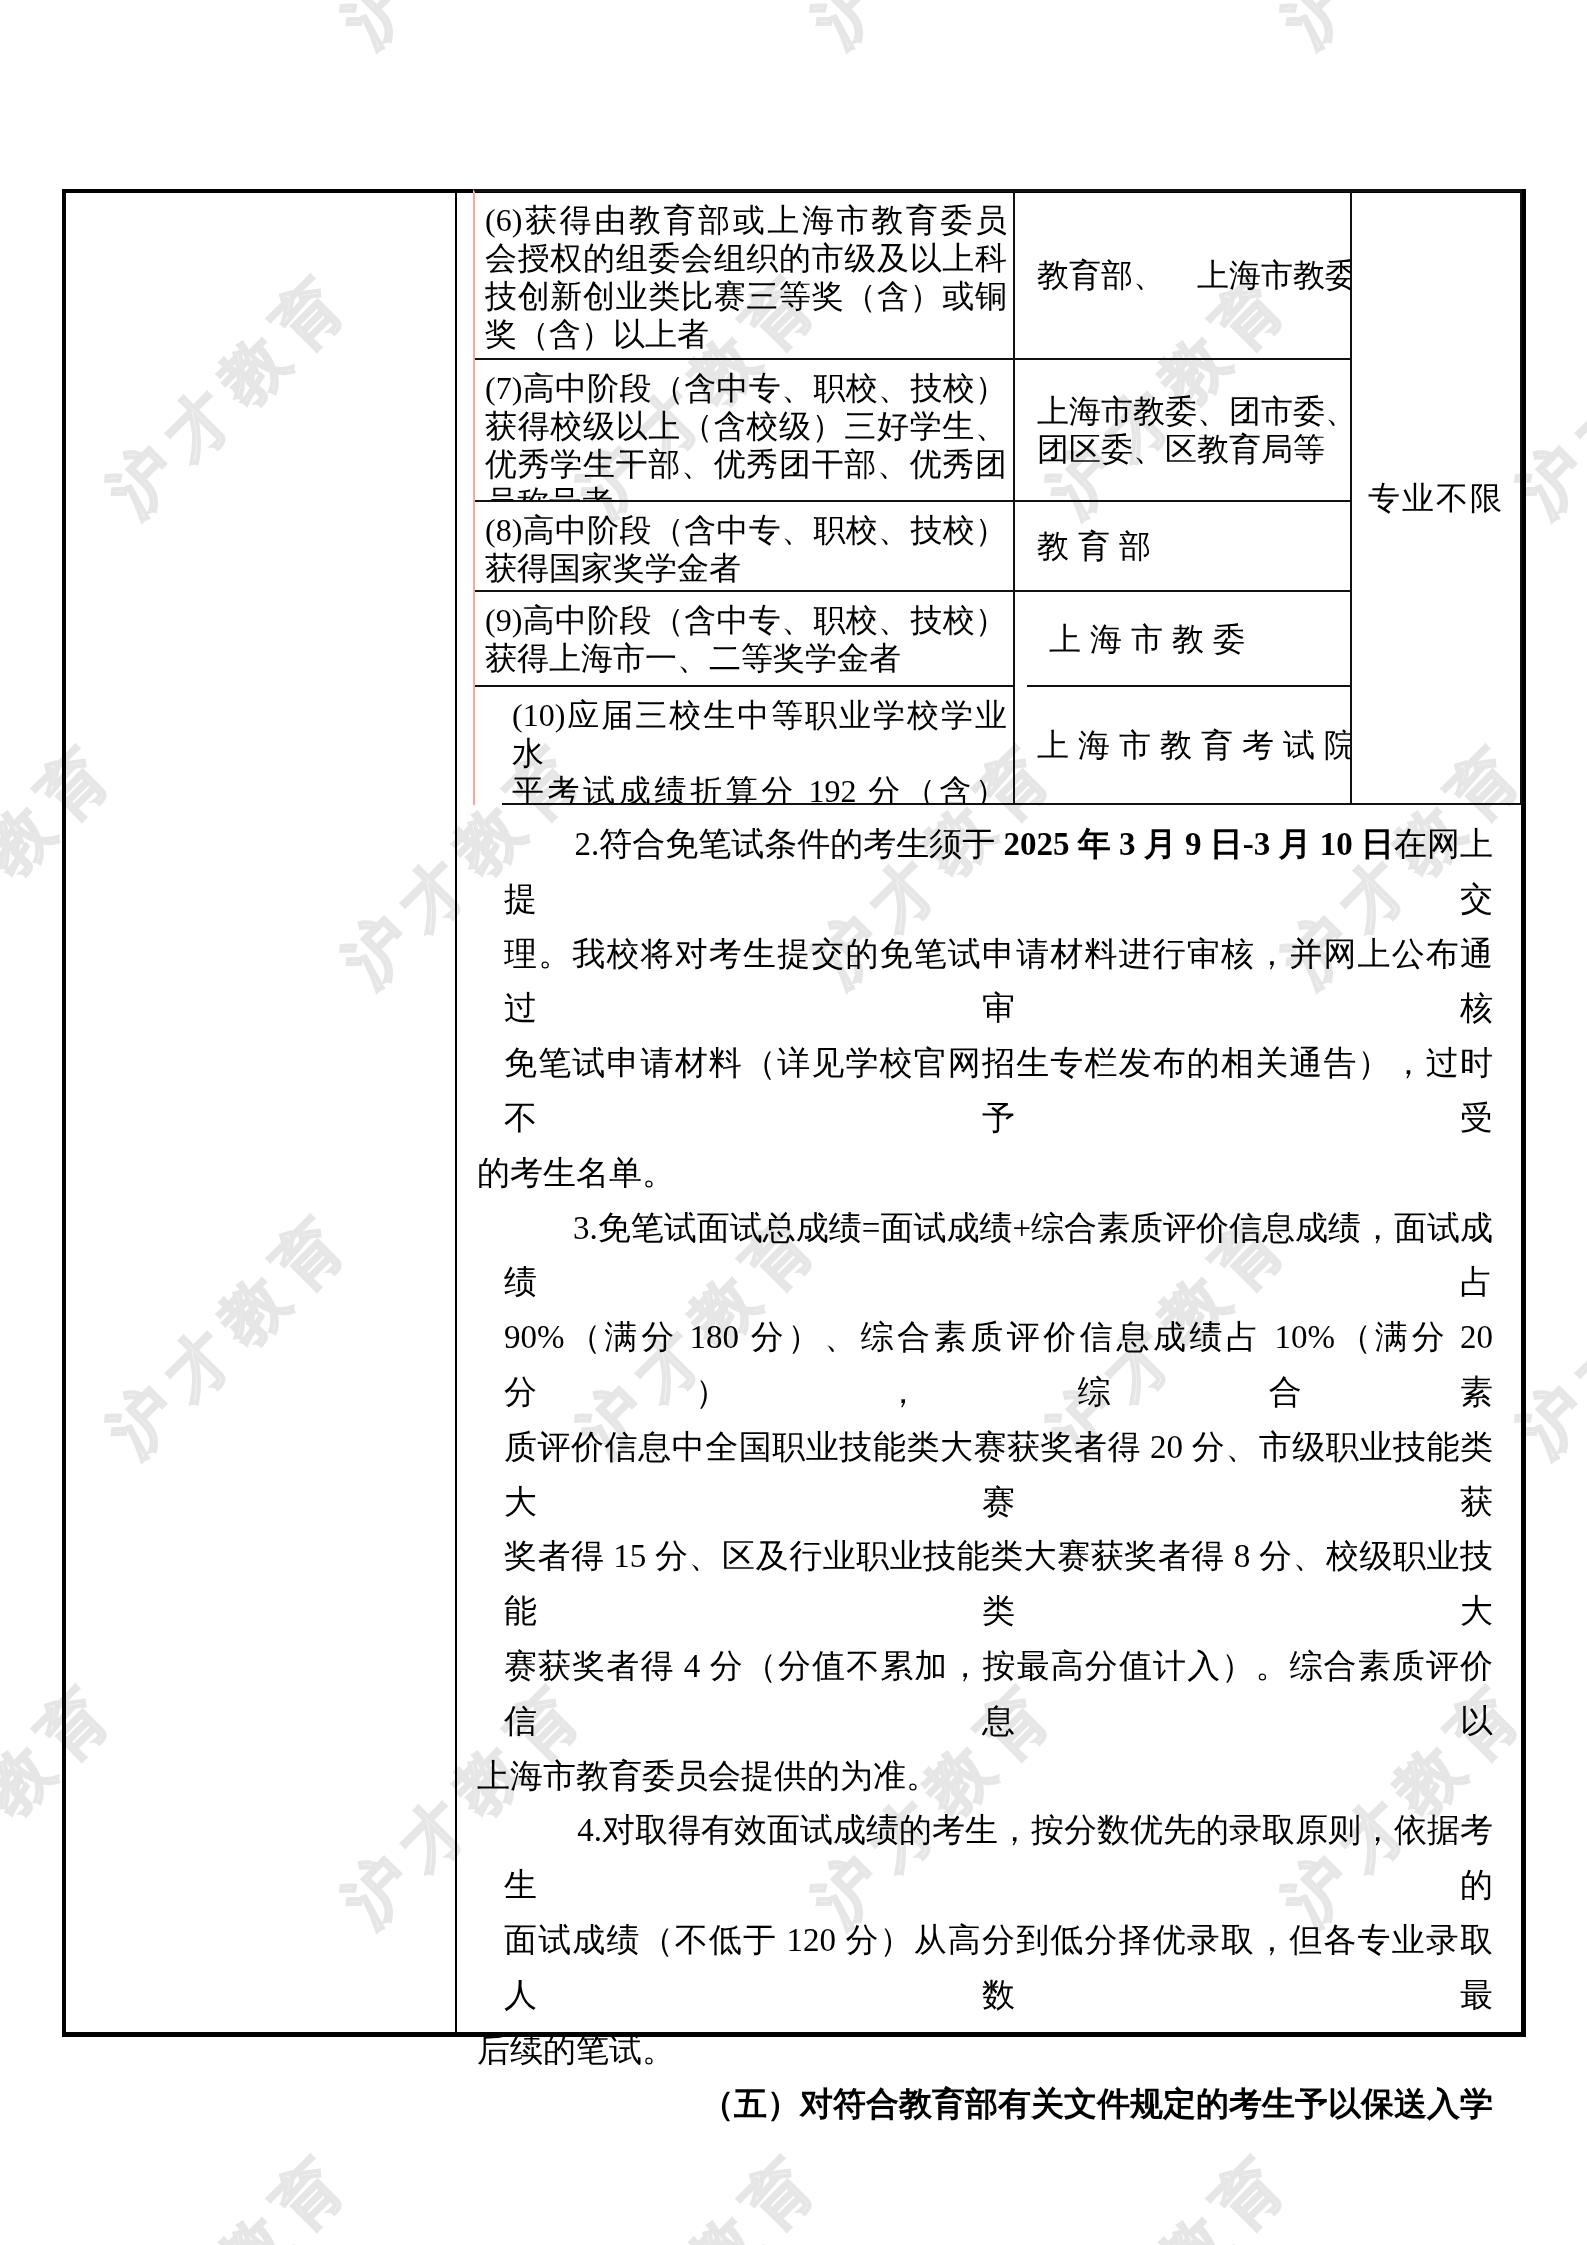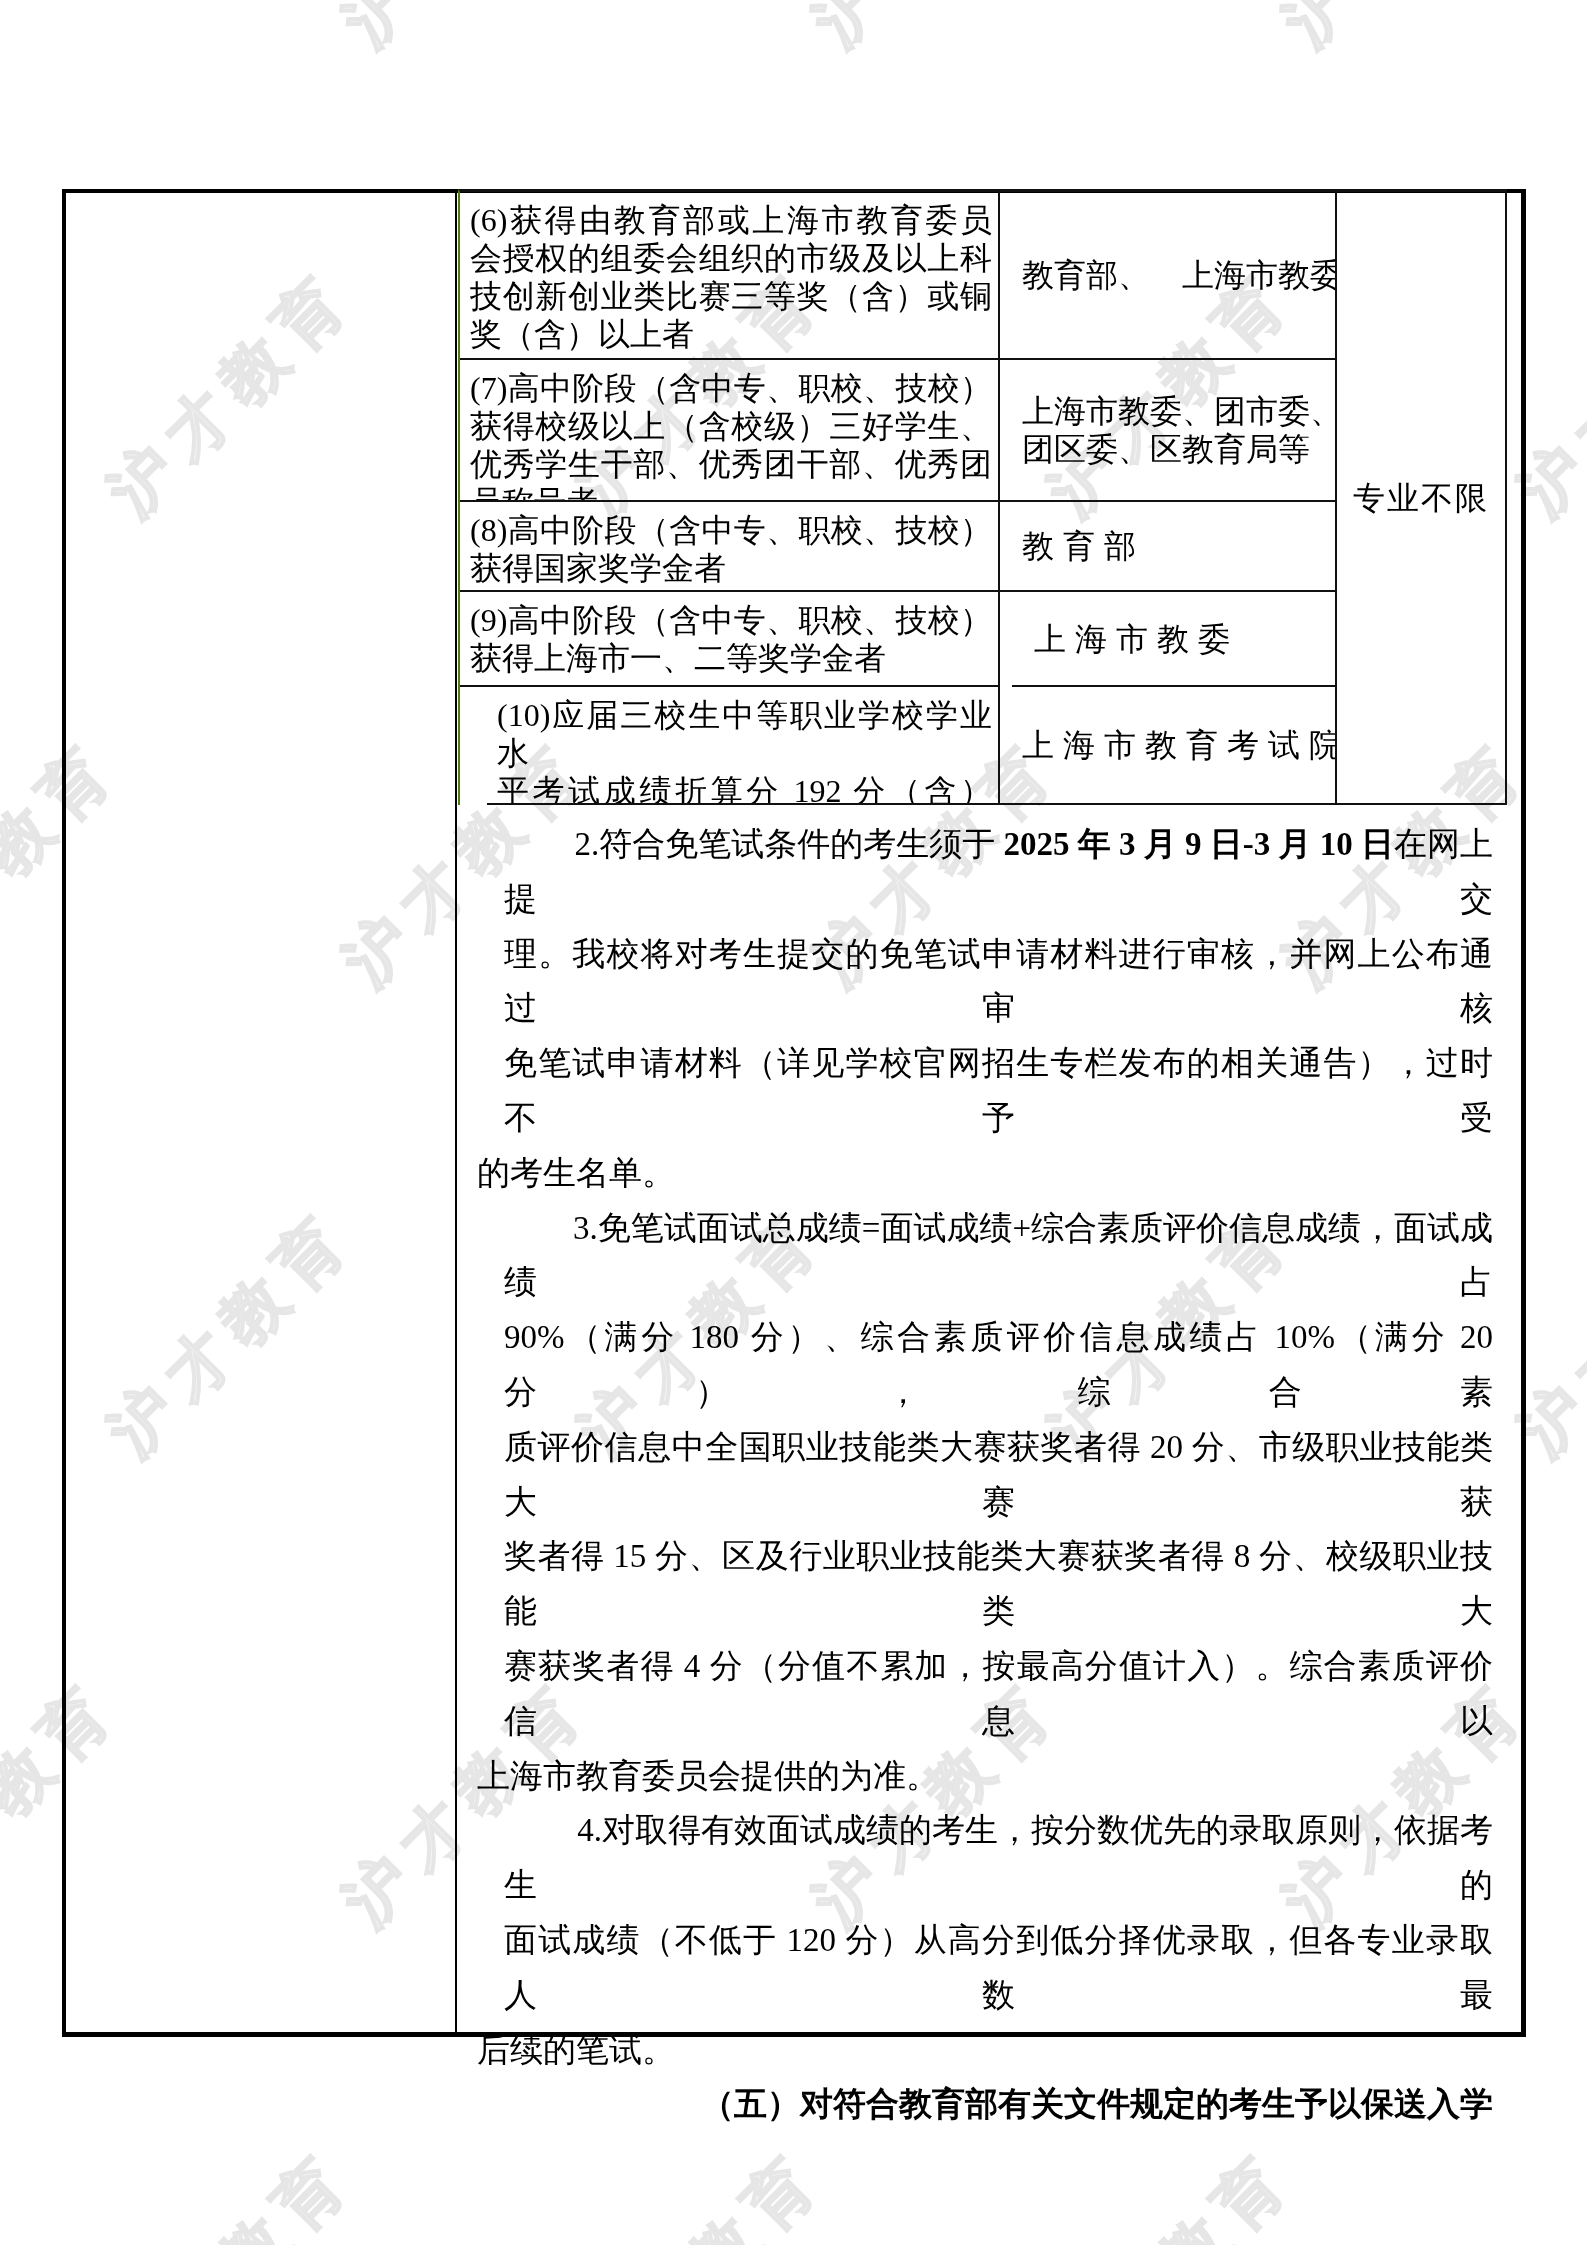--- a/index.html
+++ b/index.html
@@ -37,26 +37,26 @@
   }
   #col-divider{
     position:absolute;z-index:1;
     left:455px;top:189px;
     width:2px;height:1848px;
     background:#000;
   }
   
   #nested{
     position:absolute;z-index:2;
-    left:458px;top:189px;
+    left:473px;top:189px;
     display:grid;
     grid-template-columns:540px 337px 170px;
     grid-template-rows:168px 142px 90px 95px 118px;
     border-top:3px solid #111;
-    border-left:2px solid #4d7c0f;
+    border-left:2px solid #fca5a5;
     background:transparent;
     font-size:32px;
     line-height:38px;
   }
   .cell{
     border-right:2px solid #111;
     border-bottom:2px solid #111;
     box-sizing:border-box;
     overflow:hidden;
   }

